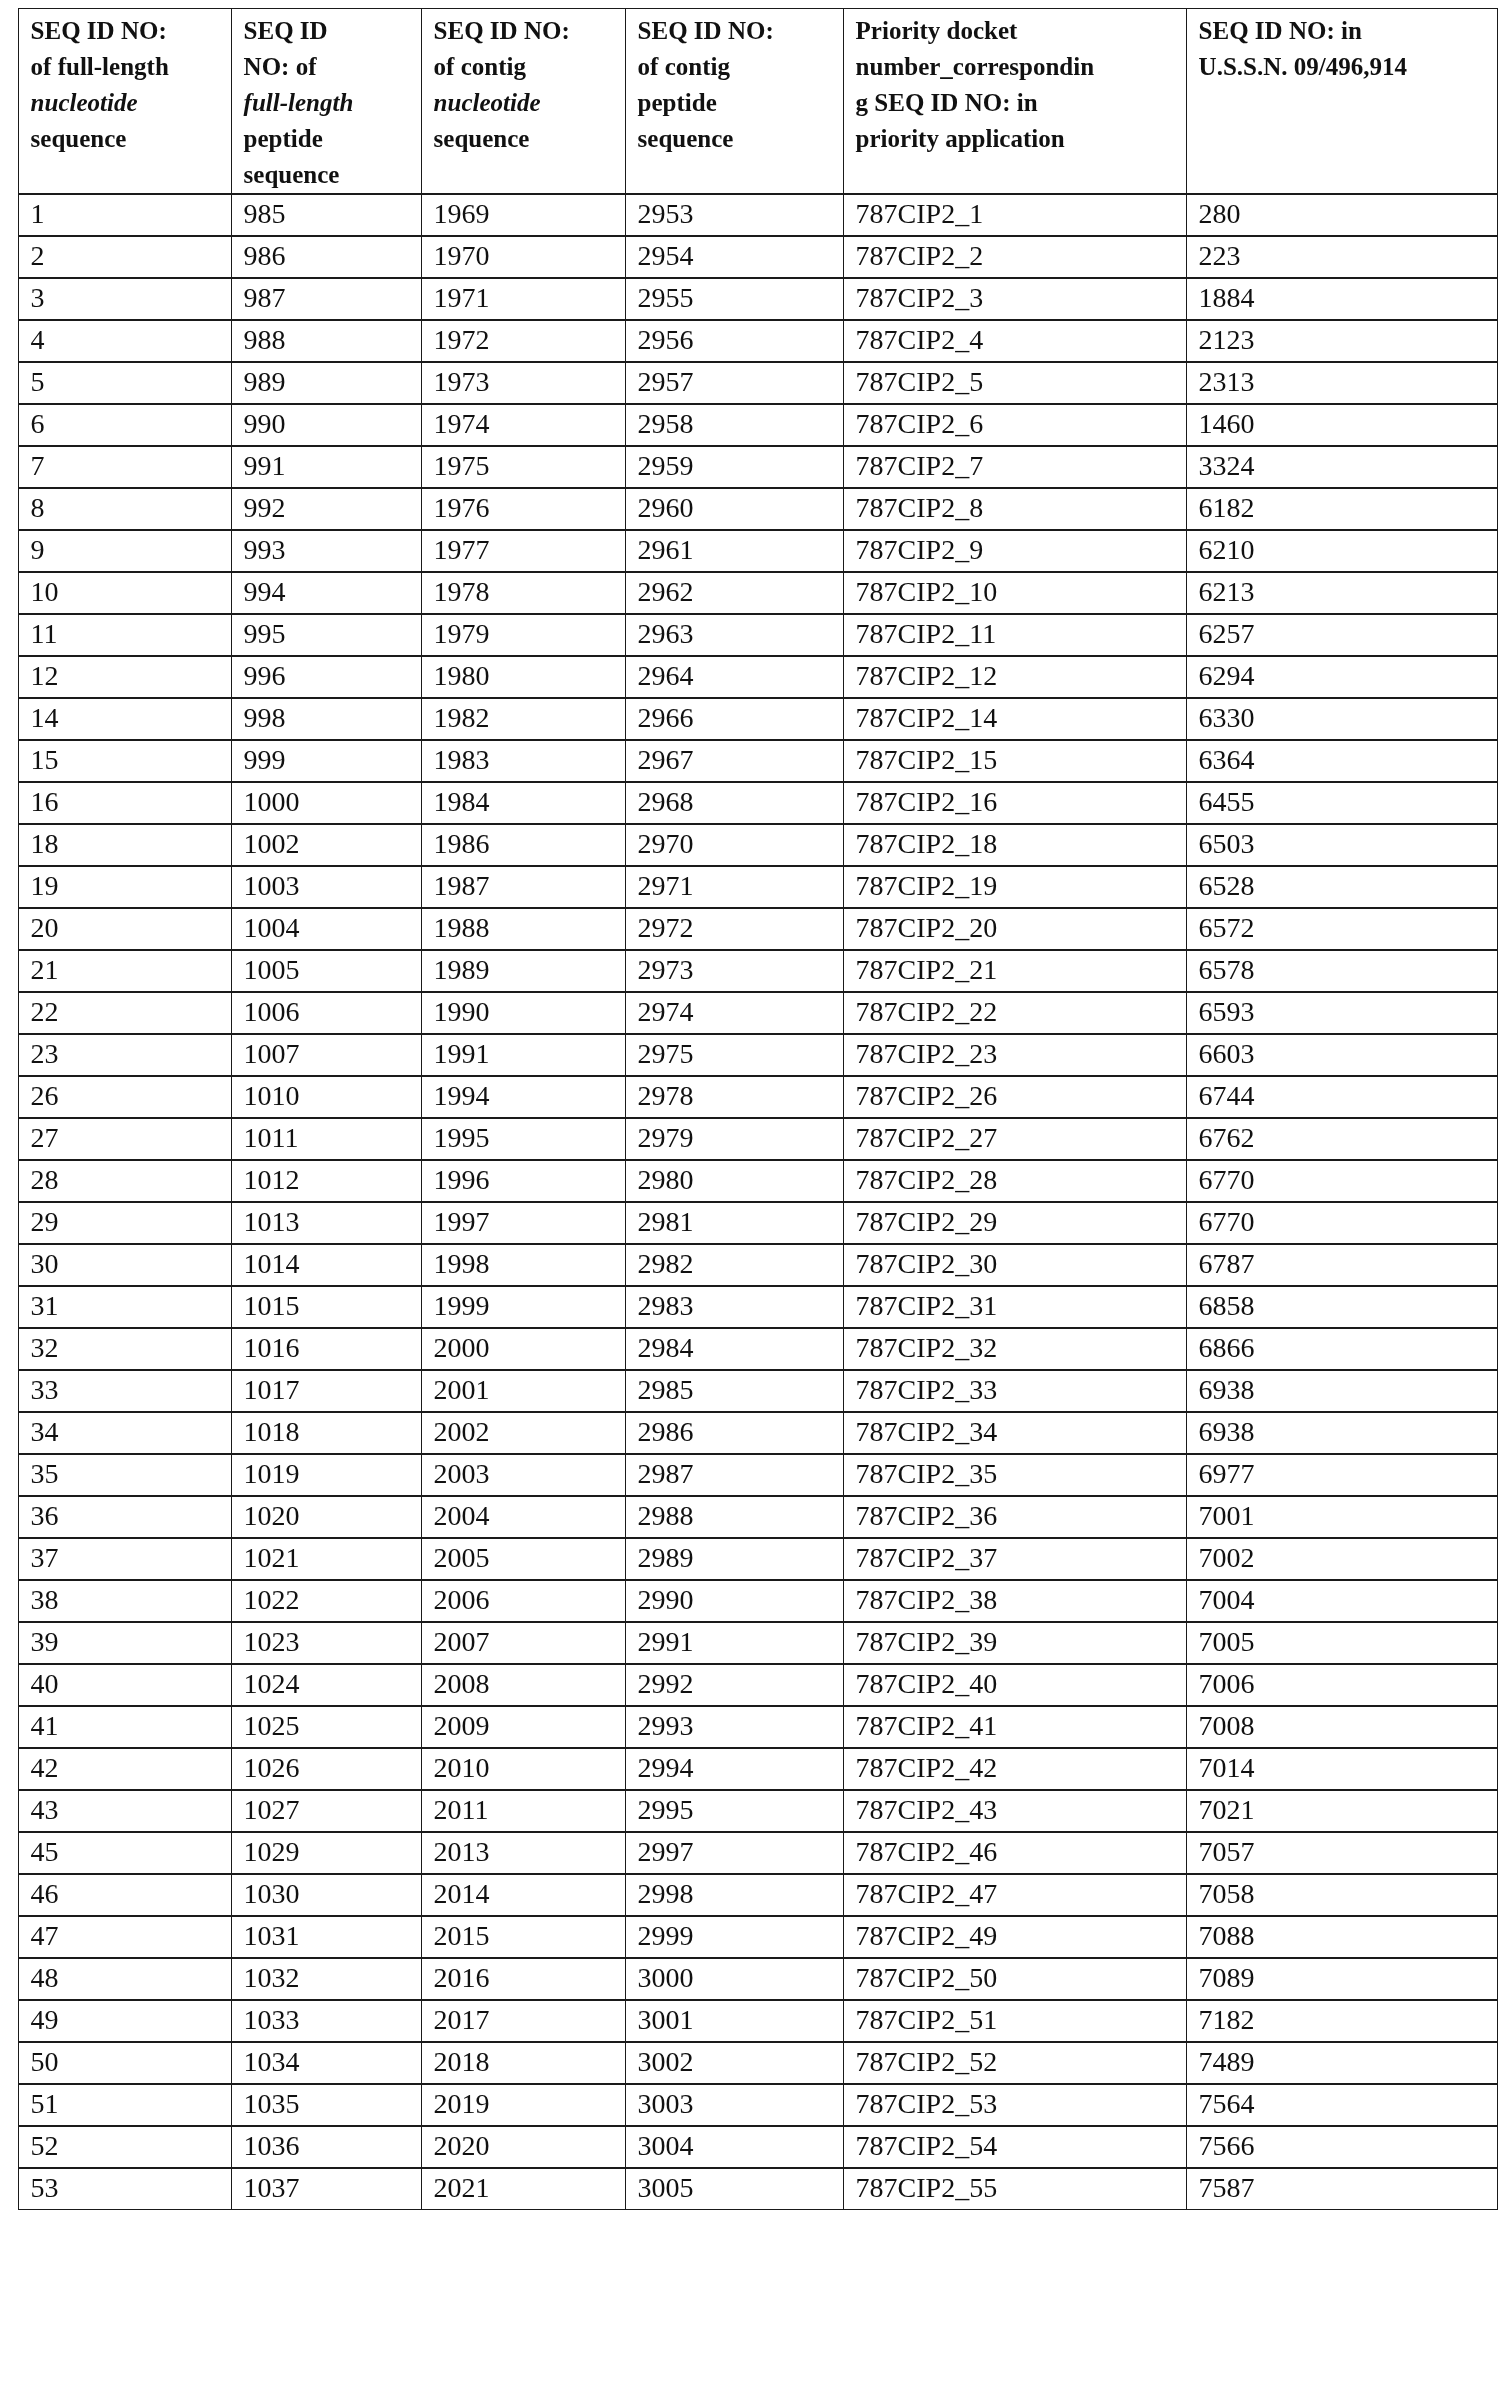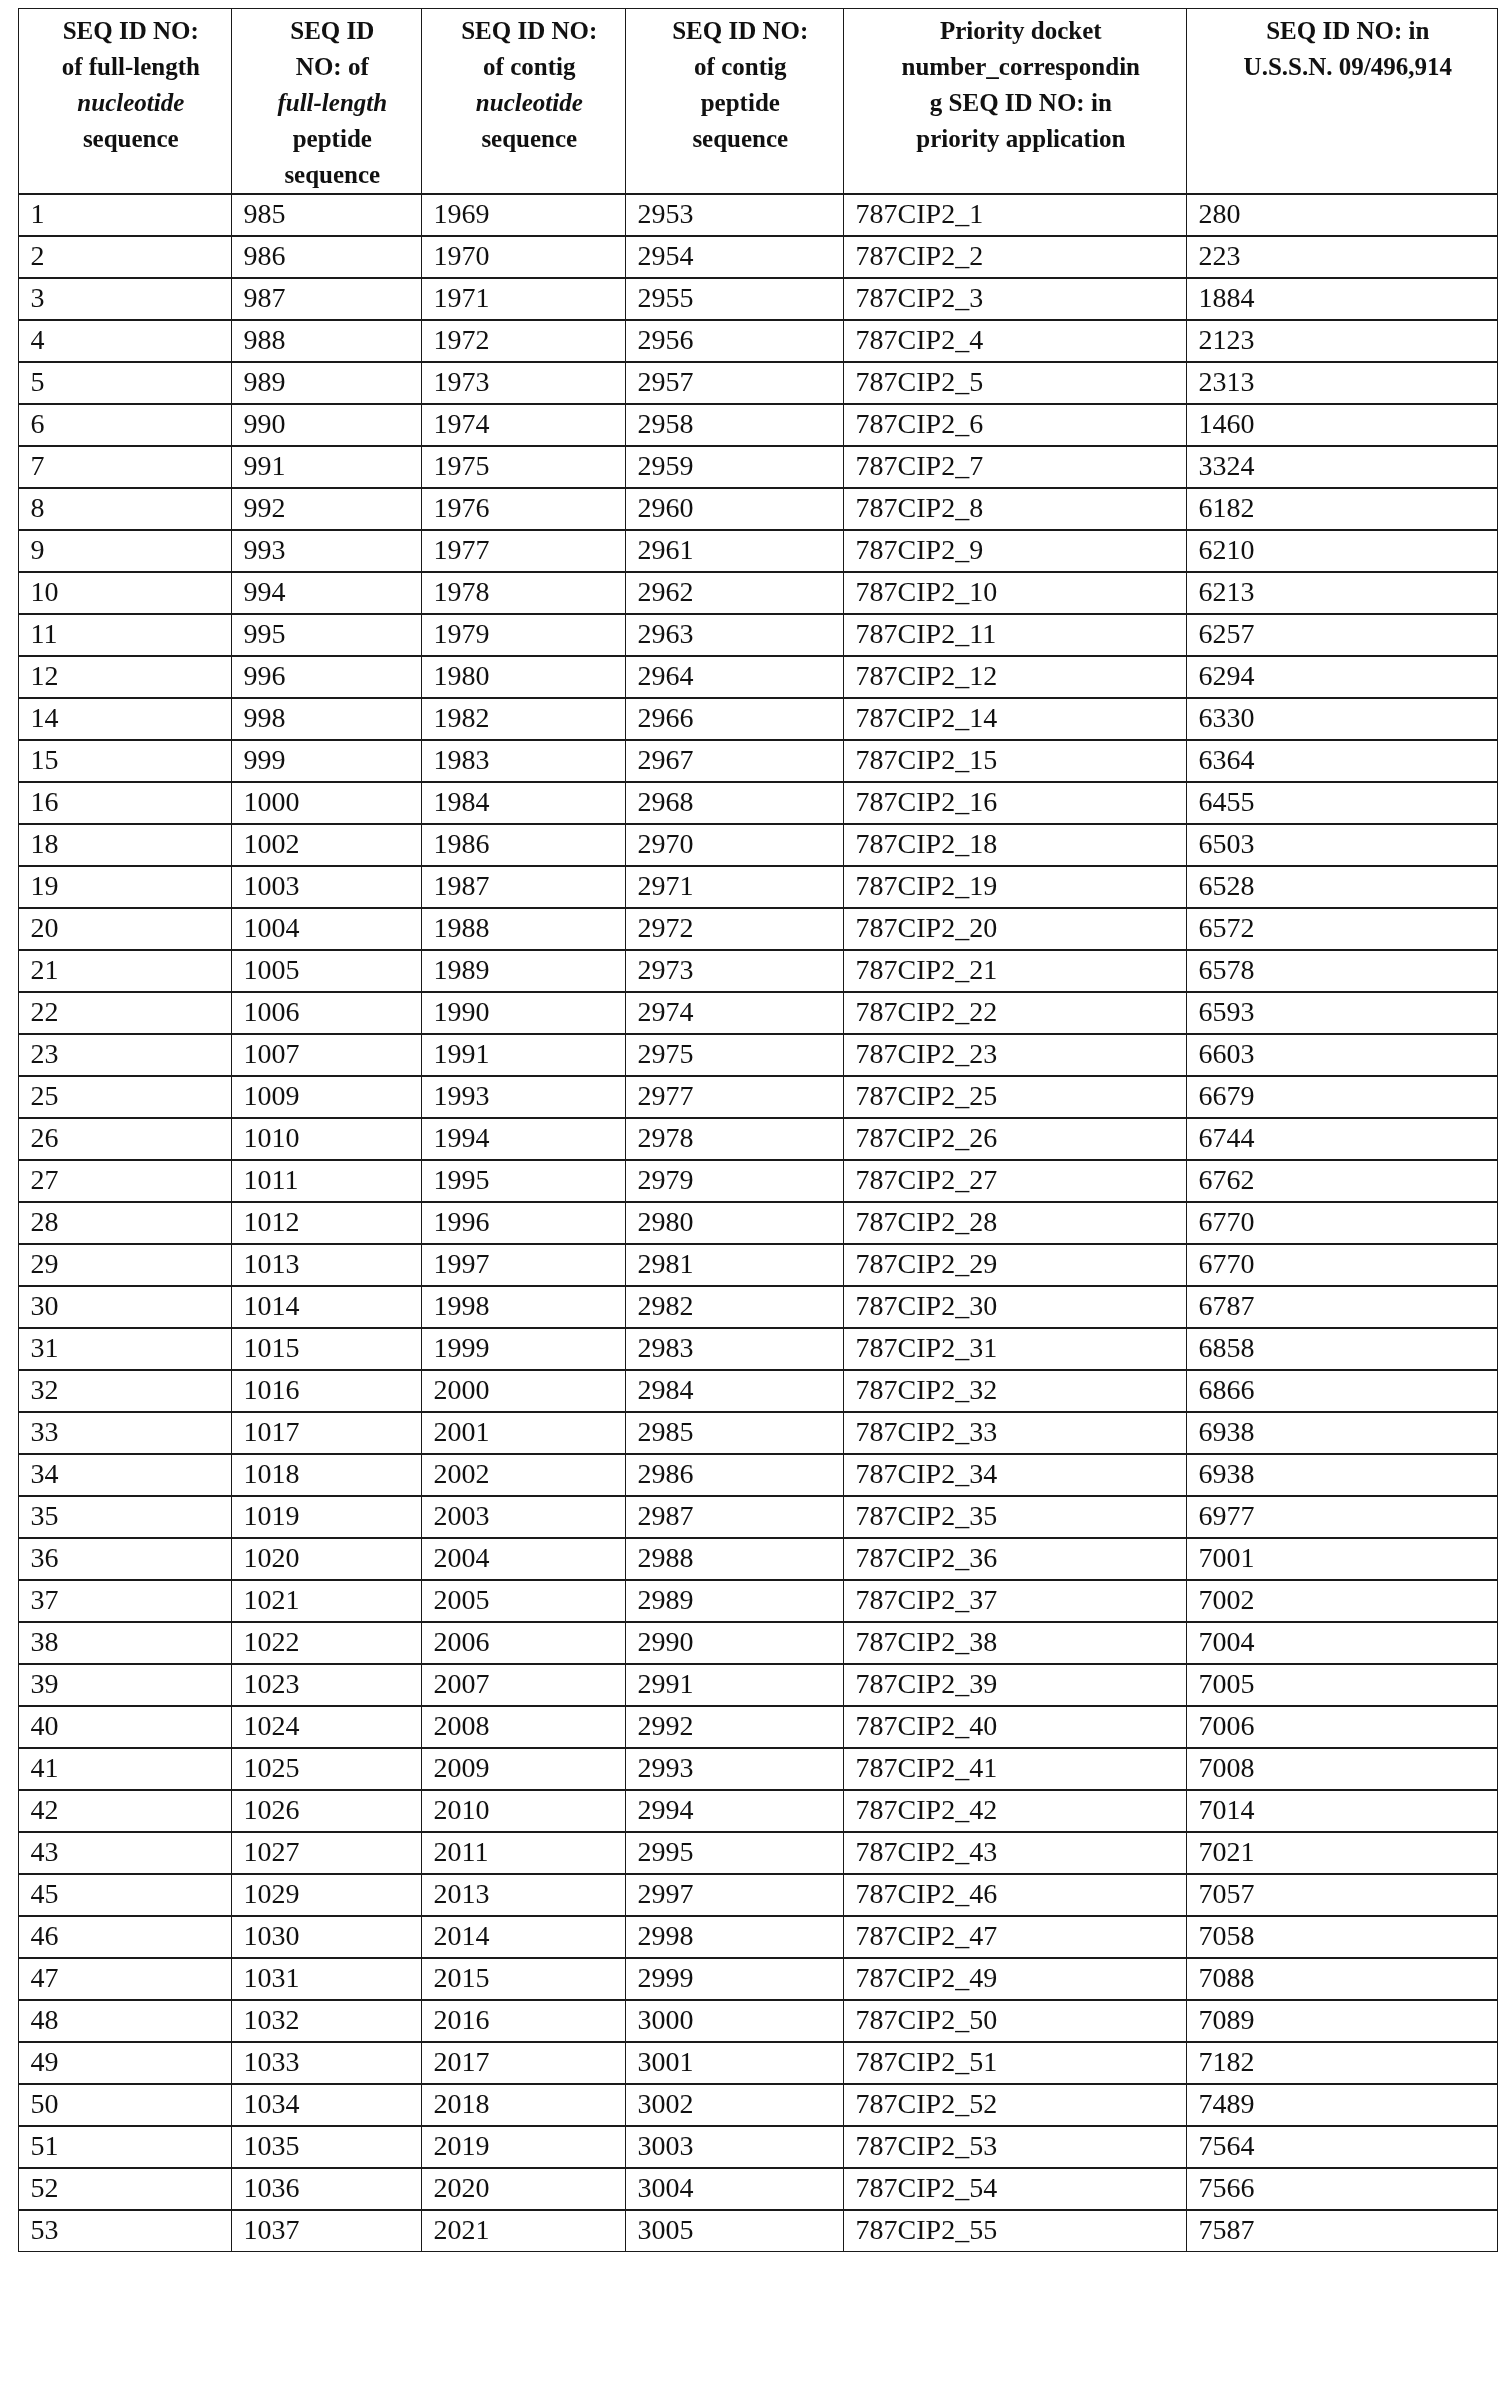--- a/index.html
+++ b/index.html
@@ -42,21 +42,20 @@
     overflow: hidden;
     white-space: nowrap;
   }
   table.seq-table th {
     height: 180px;
     font-weight: bold;
     font-size: 25px;
     line-height: 36px;
     padding-top: 3.3px;
     white-space: normal;
-    text-align: center;
   }
   table.seq-table th .italic { font-style: italic; }
   table.seq-table td {
     height: 40px;
     font-size: 28px;
     line-height: 38px;
   }
   table.seq-table tr.data-row td { border-top-width: 2.5px; }
 </style>
 </head>
@@ -274,28 +273,20 @@
         </tr>
         <tr class="data-row">
           <td>23</td>
           <td>1007</td>
           <td>1991</td>
           <td>2975</td>
           <td>787CIP2_23</td>
           <td>6603</td>
         </tr>
         <tr class="data-row">
-          <td>25</td>
-          <td>1009</td>
-          <td>1993</td>
-          <td>2977</td>
-          <td>787CIP2_25</td>
-          <td>6679</td>
-        </tr>
-        <tr class="data-row">
           <td>26</td>
           <td>1010</td>
           <td>1994</td>
           <td>2978</td>
           <td>787CIP2_26</td>
           <td>6744</td>
         </tr>
         <tr class="data-row">
           <td>27</td>
           <td>1011</td>

